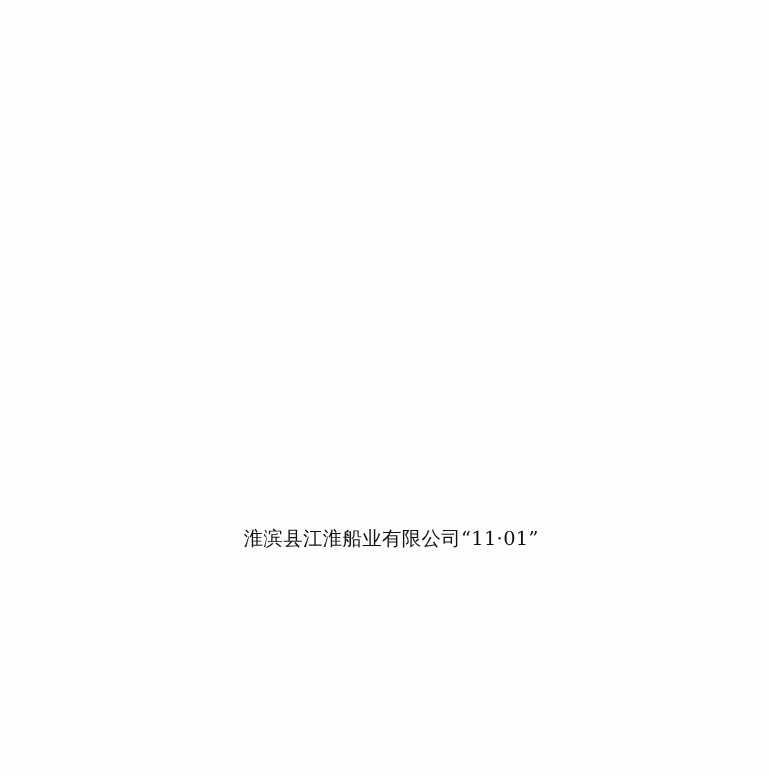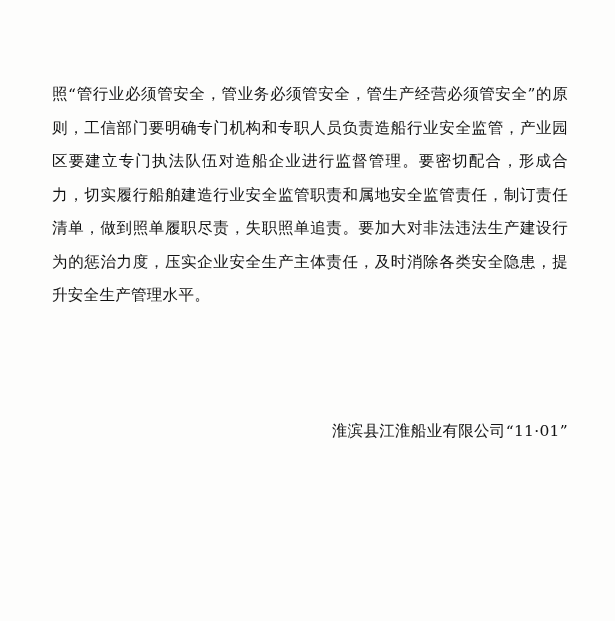--- a/index.html
+++ b/index.html
@@ -45,32 +45,28 @@
     font-size: 15.5px;
     line-height: 33px;
     color: #121212;
     letter-spacing: 0.3px;
   }
   .sig-line {
     display: block;
   }
   .sig-line-1 {
     padding-left: 6px;
-    text-align: right;
   }
   .sig-line-2 {
     padding-left: 2px;
   }
 </style>
 </head>
 <body>
 
 <div class="page">
 
-  <div class="body-text">
-    <p>照“管行业必须管安全，管业务必须管安全，管生产经营必须管安全”的原则，工信部门要明确专门机构和专职人员负责造船行业安全监管，产业园区要建立专门执法队伍对造船企业进行监督管理。要密切配合，形成合力，切实履行船舶建造行业安全监管职责和属地安全监管责任，制订责任清单，做到照单履职尽责，失职照单追责。要加大对非法违法生产建设行为的惩治力度，压实企业安全生产主体责任，及时消除各类安全隐患，提升安全生产管理水平。</p>
-  </div>
 
   <div class="signature">
     <span class="sig-line sig-line-1">淮滨县江淮船业有限公司“11·01”</span>
   </div>
 
 </div>
 
 </body></html>

